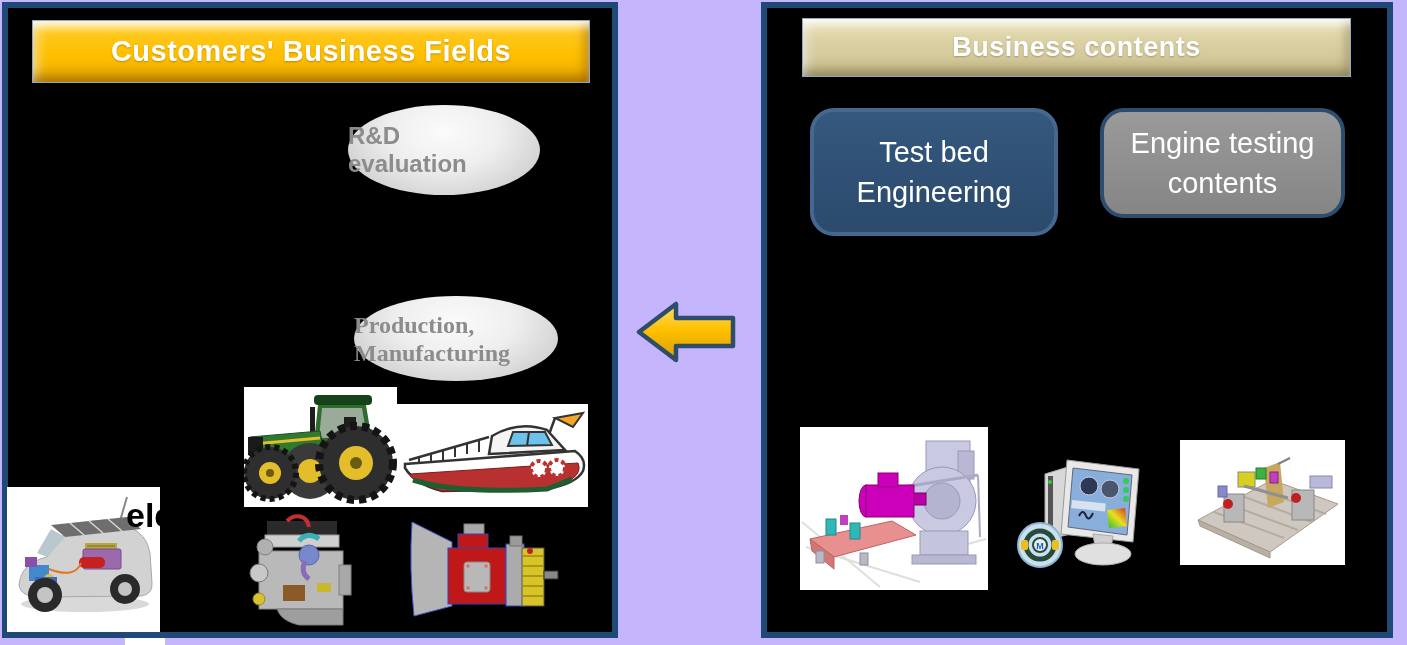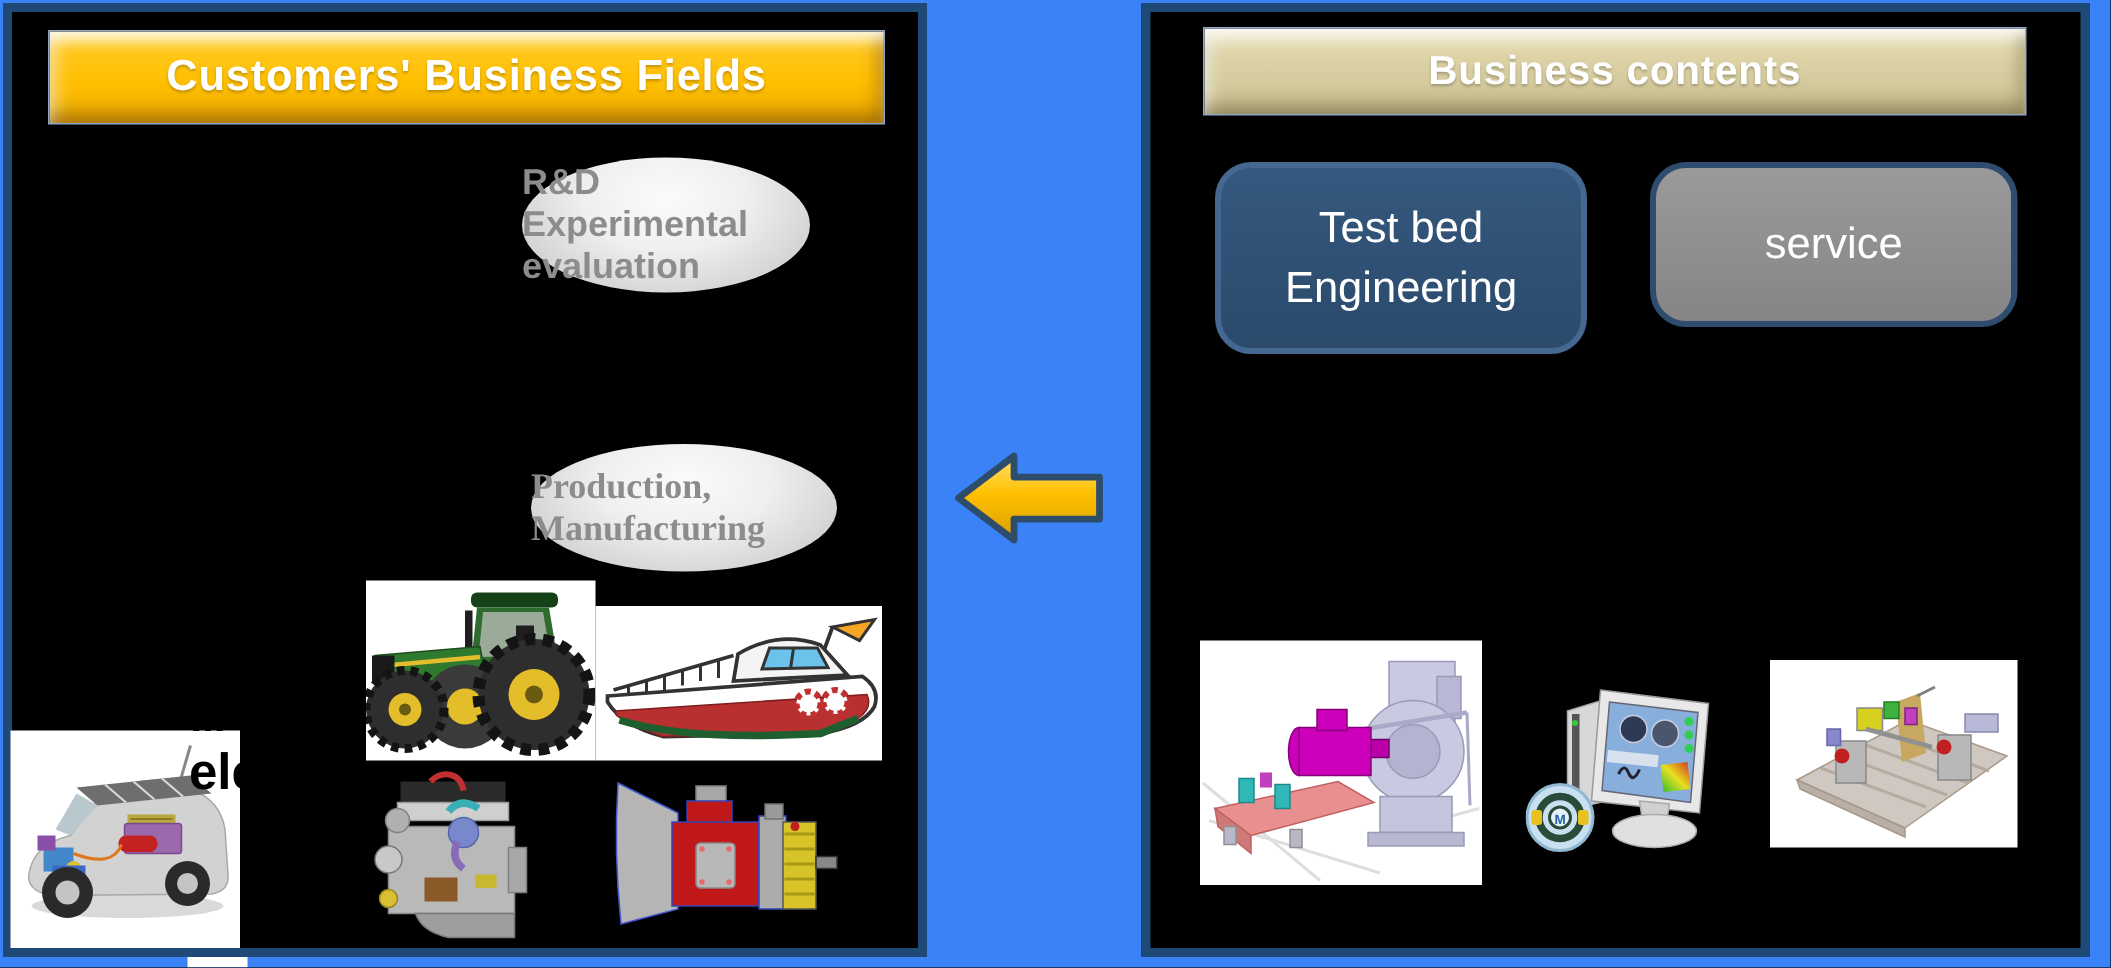--- a/index.html
+++ b/index.html
@@ -1,16 +1,16 @@
 <!DOCTYPE html>
 <html><head>
 <meta charset="utf-8">
 <style>
   html,body{margin:0;padding:0;background:#000;}
-  #stage{position:relative;width:1407px;height:645px;background:#3b82f6;overflow:hidden;
+  #stage{position:relative;width:1407px;height:645px;background:#c4b5fd;overflow:hidden;
          font-family:"Liberation Sans",sans-serif;}
   .panel{position:absolute;background:#000;border:6px solid #1F4977;box-sizing:border-box;}
   #left-panel{left:2px;top:2px;width:616px;height:636px;}
   #right-panel{left:761px;top:2px;width:632px;height:636px;}
 
   .banner{position:absolute;box-sizing:border-box;display:flex;align-items:center;justify-content:center;
           border:1px solid #8FA8C8;}
   #banner-gold{left:32px;top:20px;width:558px;height:63px;
     background:linear-gradient(180deg,#FFDE6B 0%,#FFC81E 20%,#FFBF00 55%,#EDAD00 100%);
     box-shadow:inset 0 9px 10px -4px rgba(255,255,255,.85),
@@ -62,21 +62,20 @@
 
   <div id="left-panel" class="panel"></div>
   <div id="right-panel" class="panel"></div>
 
   <div id="banner-gold" class="banner">
     <span class="banner-text">Customers' Business Fields</span>
   </div>
 
   <div id="ellipse-rd" class="g-ellipse">
     <span>R&amp;D</span>
-    <span>Experimental</span>
     <span>evaluation</span>
   </div>
   <div id="ellipse-prod" class="g-ellipse">
     <span>Production,</span>
     <span>Manufacturing</span>
   </div>
 
   <div class="imgbox" style="left:244px;top:387px;width:153px;height:120px;">
     <svg width="153" height="120" viewBox="0 0 153 120">
       <rect x="70" y="8" width="58" height="10" rx="4" fill="#16421A"></rect>
@@ -219,21 +218,22 @@
 
   <div id="banner-tan" class="banner">
     <span class="banner-text">Business contents</span>
   </div>
 
   <div id="box-testbed" class="biz-box">
     <span>Test bed</span>
     <span>Engineering</span>
   </div>
   <div id="box-engine-testing" class="biz-box">
-    <span>service</span>
+    <span>Engine testing</span>
+    <span>contents</span>
   </div>
 
   <div class="imgbox" style="left:800px;top:427px;width:188px;height:163px;">
     <svg width="188" height="163" viewBox="0 0 188 163">
       <g stroke="#DEDEDE" stroke-width="2">
         <line x1="6" y1="120" x2="120" y2="155"></line>
           <line x1="2" y1="95" x2="80" y2="160"></line>
         <line x1="120" y1="130" x2="186" y2="112"></line>
       </g>
       <rect x="126" y="14" width="44" height="42" fill="#C9C9E2" stroke="#9999B8"></rect>

